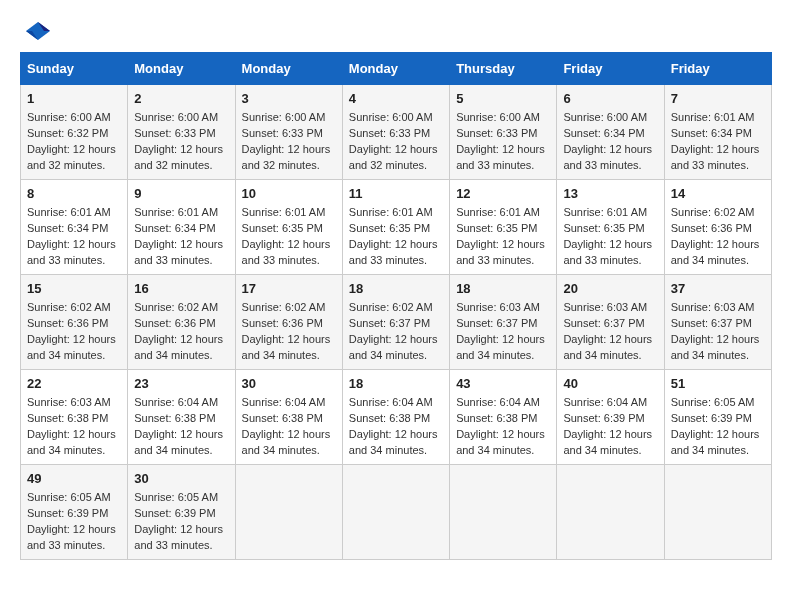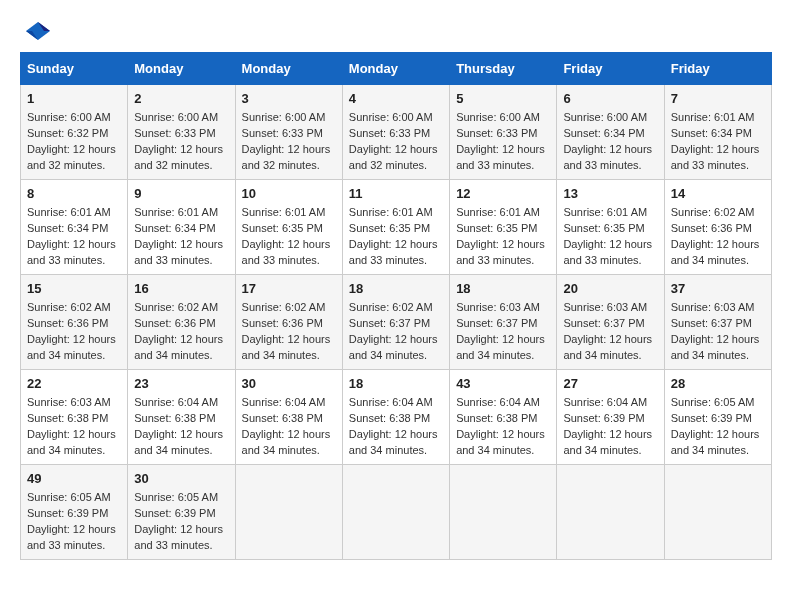--- a/index.html
+++ b/index.html
@@ -158,22 +158,22 @@
         <td><span class="day-num">18</span><span class="day-info">Sunrise: 6:03 AM<br>Sunset: 6:37 PM<br>Daylight: 12 hours and 34 minutes.</span></td>
         <td><span class="day-num">20</span><span class="day-info">Sunrise: 6:03 AM<br>Sunset: 6:37 PM<br>Daylight: 12 hours and 34 minutes.</span></td>
         <td><span class="day-num">37</span><span class="day-info">Sunrise: 6:03 AM<br>Sunset: 6:37 PM<br>Daylight: 12 hours and 34 minutes.</span></td>
       </tr>
       <tr>
         <td><span class="day-num">22</span><span class="day-info">Sunrise: 6:03 AM<br>Sunset: 6:38 PM<br>Daylight: 12 hours and 34 minutes.</span></td>
         <td><span class="day-num">23</span><span class="day-info">Sunrise: 6:04 AM<br>Sunset: 6:38 PM<br>Daylight: 12 hours and 34 minutes.</span></td>
         <td><span class="day-num">30</span><span class="day-info">Sunrise: 6:04 AM<br>Sunset: 6:38 PM<br>Daylight: 12 hours and 34 minutes.</span></td>
         <td><span class="day-num">18</span><span class="day-info">Sunrise: 6:04 AM<br>Sunset: 6:38 PM<br>Daylight: 12 hours and 34 minutes.</span></td>
         <td><span class="day-num">43</span><span class="day-info">Sunrise: 6:04 AM<br>Sunset: 6:38 PM<br>Daylight: 12 hours and 34 minutes.</span></td>
-        <td><span class="day-num">27</span><span class="day-info">Sunrise: 6:04 AM<br>Sunset: 6:39 PM<br>Daylight: 12 hours and 34 minutes.</span></td>
-        <td><span class="day-num">28</span><span class="day-info">Sunrise: 6:05 AM<br>Sunset: 6:39 PM<br>Daylight: 12 hours and 34 minutes.</span></td>
+        <td><span class="day-num">40</span><span class="day-info">Sunrise: 6:04 AM<br>Sunset: 6:39 PM<br>Daylight: 12 hours and 34 minutes.</span></td>
+        <td><span class="day-num">51</span><span class="day-info">Sunrise: 6:05 AM<br>Sunset: 6:39 PM<br>Daylight: 12 hours and 34 minutes.</span></td>
       </tr>
       <tr>
         <td><span class="day-num">49</span><span class="day-info">Sunrise: 6:05 AM<br>Sunset: 6:39 PM<br>Daylight: 12 hours and 33 minutes.</span></td>
         <td><span class="day-num">30</span><span class="day-info">Sunrise: 6:05 AM<br>Sunset: 6:39 PM<br>Daylight: 12 hours and 33 minutes.</span></td>
         <td class="empty"></td>
         <td class="empty"></td>
         <td class="empty"></td>
         <td class="empty"></td>
         <td class="empty"></td>
       </tr>

